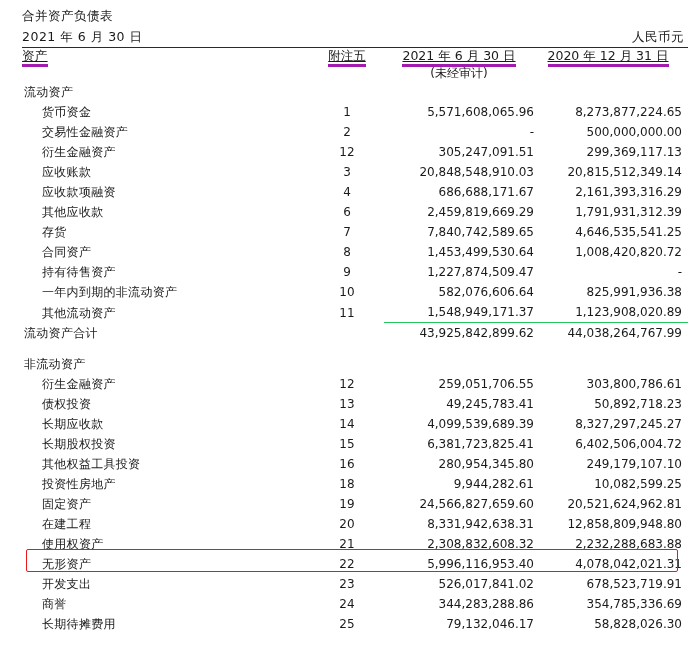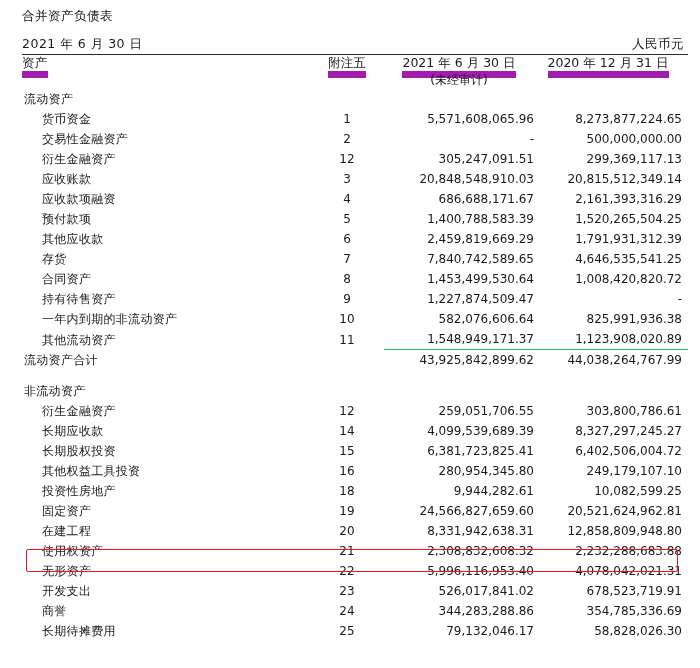--- a/index.html
+++ b/index.html
@@ -33,21 +33,21 @@
     display: flex;
     justify-content: space-between;
     align-items: flex-end;
     font-size: 12.5px;
     line-height: 16px;
     border-bottom: 1px solid #2a2a2a;
     padding-bottom: 2px;
     margin-bottom: 0;
   }
   .date-line { letter-spacing: 0.5px; }
-  .currency-line { letter-spacing: 0.5px; padding-right: 4px; margin-top: 7px; }
+  .currency-line { letter-spacing: 0.5px; padding-right: 4px; }
 
   table.fin {
     width: 100%;
     border-collapse: collapse;
     font-size: 12px;
     table-layout: fixed;
   }
   table.fin td, table.fin th {
     padding: 0;
     vertical-align: bottom;
@@ -59,22 +59,23 @@
   col.c-prev  { width: 154px; }
 
   .hdr td {
     padding-top: 6px;
     padding-bottom: 3px;
     font-size: 12.5px;
   }
   .hdr .lbl { text-align: left; }
   .hdr .note, .hdr .num { text-align: center; }
   .u-line {
-    border-bottom: 7px solid #a21caf;
+    border-bottom: 3px solid #a21caf;
     padding-bottom: 1px;
+    text-decoration: underline;
   }
   .subhdr td {
     text-align: center;
     font-size: 12px;
     padding-bottom: 4px;
   }
 
   tr.row td { height: 20px; line-height: 20px; }
   td.lbl { text-align: left; white-space: nowrap; letter-spacing: 0.3px; }
   td.note { text-align: center; }
@@ -162,26 +163,20 @@
         <td class="num">20,848,548,910.03</td>
         <td class="num prev">20,815,512,349.14</td>
       </tr>
       <tr class="row">
         <td class="lbl indent1">应收款项融资</td>
         <td class="note">4</td>
         <td class="num">686,688,171.67</td>
         <td class="num prev">2,161,393,316.29</td>
       </tr>
       <tr class="row">
-        <td class="lbl indent1">预付款项</td>
-        <td class="note">5</td>
-        <td class="num">1,400,788,583.39</td>
-        <td class="num prev">1,520,265,504.25</td>
-      </tr>
-      <tr class="row">
         <td class="lbl indent1">其他应收款</td>
         <td class="note">6</td>
         <td class="num">2,459,819,669.29</td>
         <td class="num prev">1,791,931,312.39</td>
       </tr>
       <tr class="row">
         <td class="lbl indent1">存货</td>
         <td class="note">7</td>
         <td class="num">7,840,742,589.65</td>
         <td class="num prev">4,646,535,541.25</td>
@@ -229,20 +224,26 @@
           <td class="num prev"></td>
       </tr>
 
       <tr class="row">
         <td class="lbl indent1">衍生金融资产</td>
         <td class="note">12</td>
         <td class="num">259,051,706.55</td>
         <td class="num prev">303,800,786.61</td>
       </tr>
       <tr class="row">
+        <td class="lbl indent1">债权投资</td>
+        <td class="note">13</td>
+        <td class="num">49,245,783.41</td>
+        <td class="num prev">50,892,718.23</td>
+      </tr>
+      <tr class="row">
         <td class="lbl indent1">长期应收款</td>
         <td class="note">14</td>
         <td class="num">4,099,539,689.39</td>
         <td class="num prev">8,327,297,245.27</td>
       </tr>
       <tr class="row">
         <td class="lbl indent1">长期股权投资</td>
         <td class="note">15</td>
         <td class="num">6,381,723,825.41</td>
         <td class="num prev">6,402,506,004.72</td>

